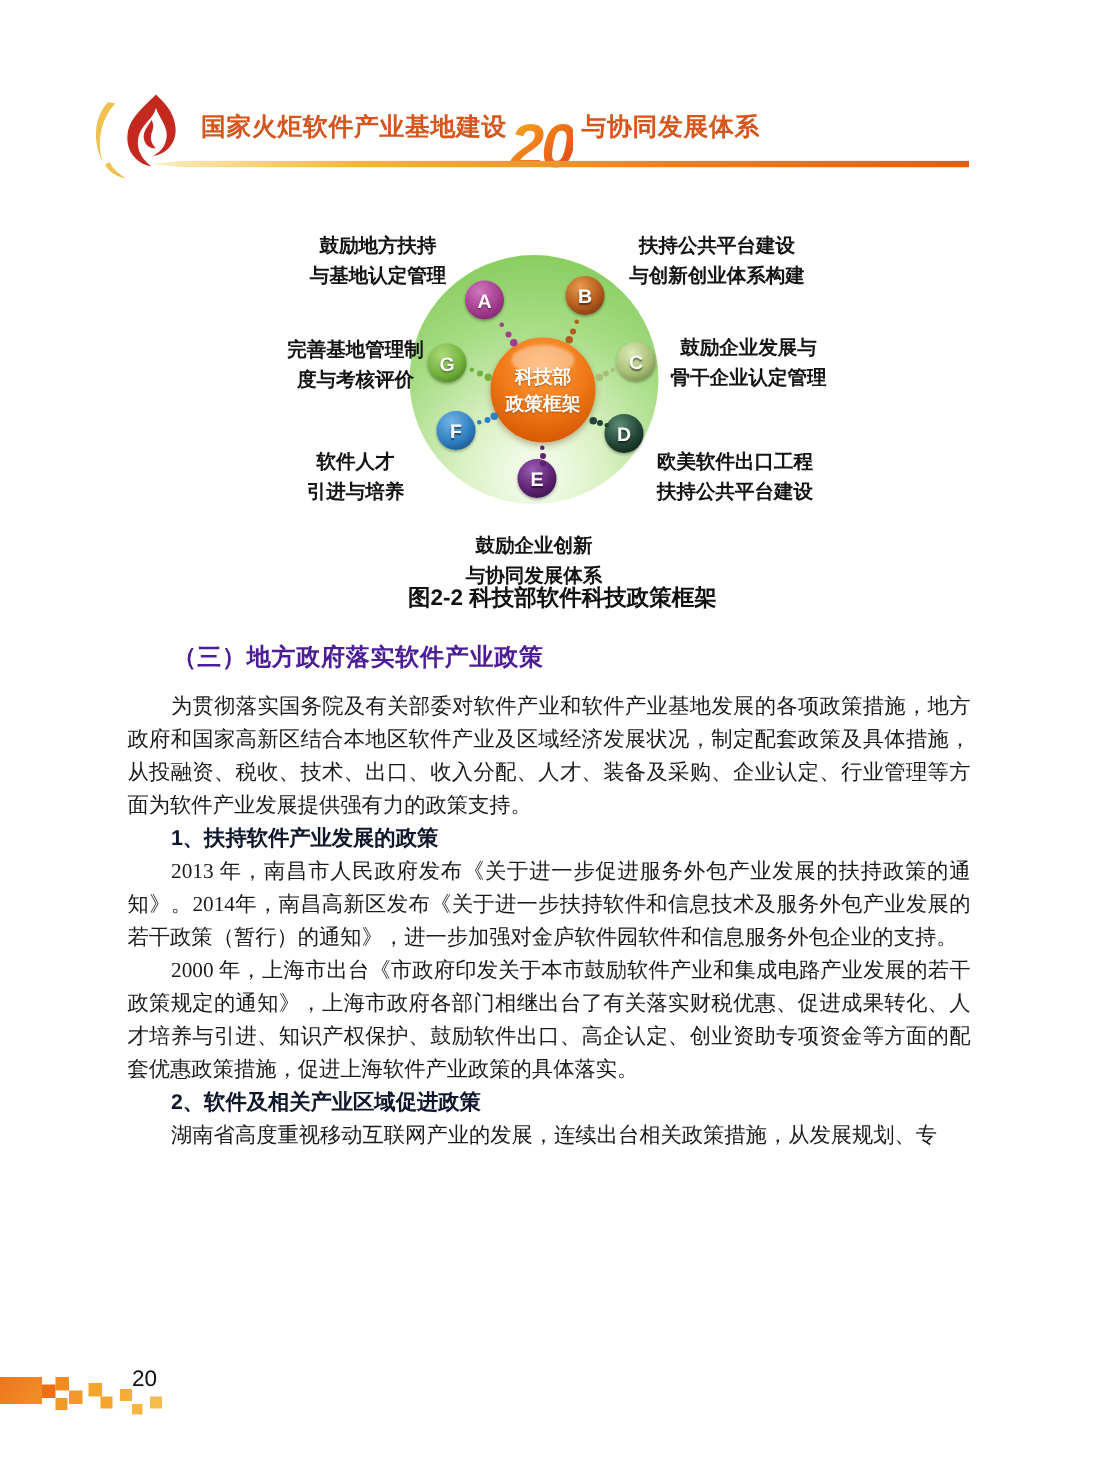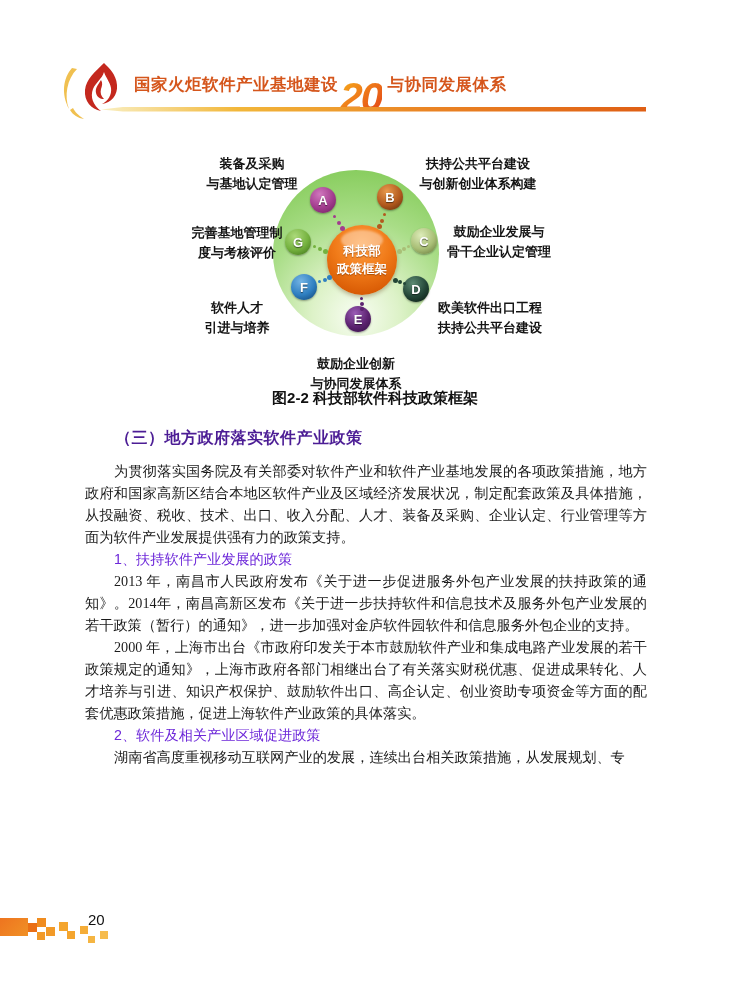--- a/index.html
+++ b/index.html
@@ -88,21 +88,21 @@
     margin:0 0 11px 30px; letter-spacing:0.5px;
   }
   .para {
     font-family:"Liberation Serif","DejaVu Serif",serif;
     font-size:14.2px; line-height:22px; color:#1a1a1a;
     text-align:justify; text-justify:inter-ideograph;
     text-indent:29px;
   }
   .sub-heading {
     font-family:"Liberation Sans","DejaVu Sans",sans-serif;
-    font-size:14.2px; line-height:22px; font-weight:normal; color:#6d28d9;
+    font-size:14.2px; line-height:22px; font-weight:bold; color:#0f172a;
     text-indent:29px;
   }
 
   
   .mosaic { position:absolute; left:0; top:910px; width:130px; height:45px; }
   .sq { position:absolute; }
   .pageno {
     position:absolute; left:88px; top:911px; font-size:15px; color:#111;
     font-family:"Liberation Sans","DejaVu Sans",sans-serif;
   }
@@ -158,21 +158,21 @@
         <div class="dot" style="left: 195px; top: 162px; width: 4px; height: 4px; background: rgb(92, 34, 112);"></div>
         <div class="dot" style="left: 195px; top: 167px; width: 4px; height: 4px; background: rgb(92, 34, 112);"></div>
         <div class="dot" style="left: 153px; top: 140px; width: 3px; height: 3px; background: rgb(47, 127, 193);"></div>
         <div class="dot" style="left: 158px; top: 138px; width: 4px; height: 4px; background: rgb(47, 127, 193);"></div>
         <div class="dot" style="left: 162px; top: 135px; width: 5px; height: 5px; background: rgb(47, 127, 193);"></div>
         <div class="dot" style="left: 148px; top: 105px; width: 3px; height: 3px; background: rgb(116, 177, 62);"></div>
         <div class="dot" style="left: 153px; top: 107px; width: 4px; height: 4px; background: rgb(116, 177, 62);"></div>
         <div class="dot" style="left: 158px; top: 109px; width: 5px; height: 5px; background: rgb(116, 177, 62);"></div>
       </div>
 
-    <div class="lbl lbl-a">装备及采购
+    <div class="lbl lbl-a">鼓励地方扶持
 与基地认定管理</div>
     <div class="lbl lbl-b">扶持公共平台建设
 与创新创业体系构建</div>
     <div class="lbl lbl-c">鼓励企业发展与
 骨干企业认定管理</div>
     <div class="lbl lbl-d">欧美软件出口工程
 扶持公共平台建设</div>
     <div class="lbl lbl-e">鼓励企业创新
 与协同发展体系</div>
     <div class="lbl lbl-f">软件人才

